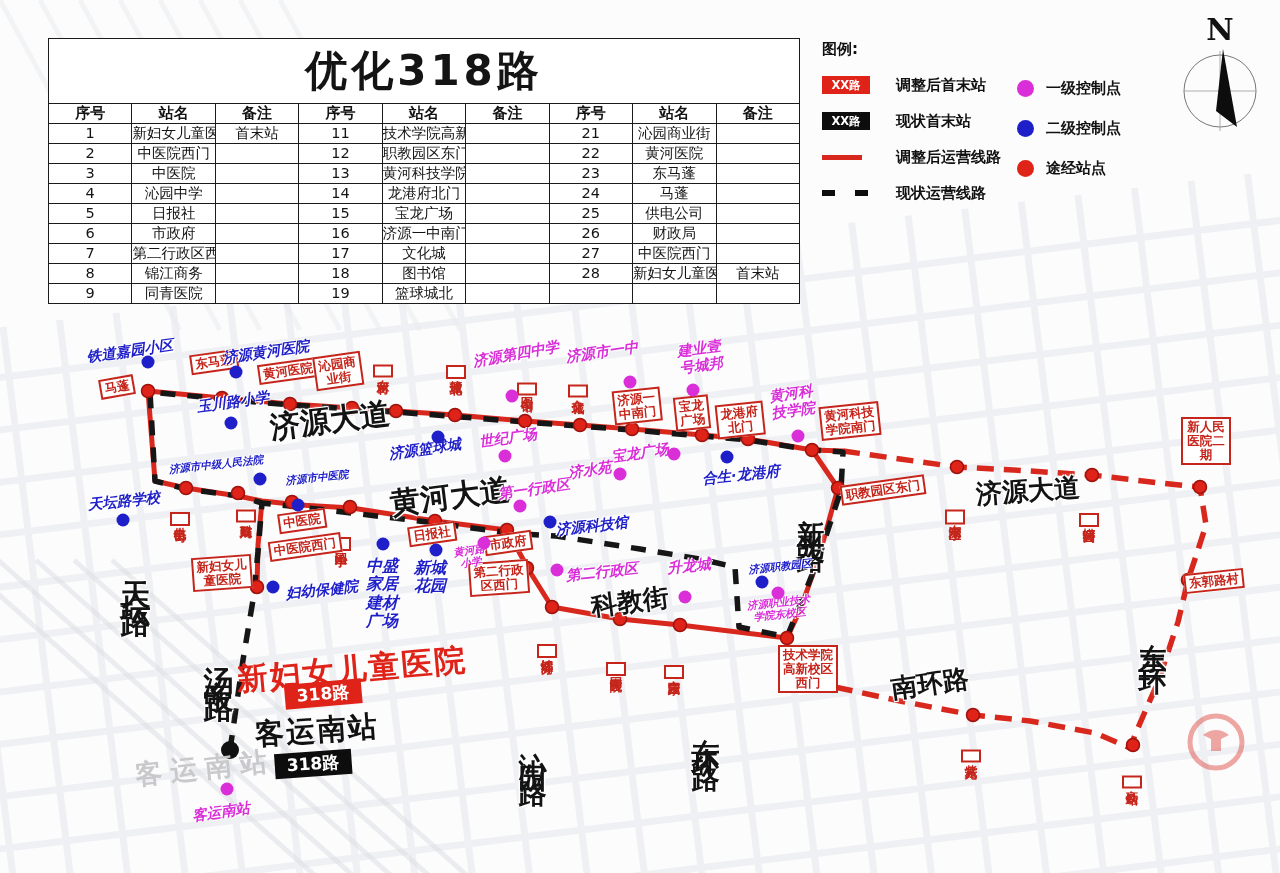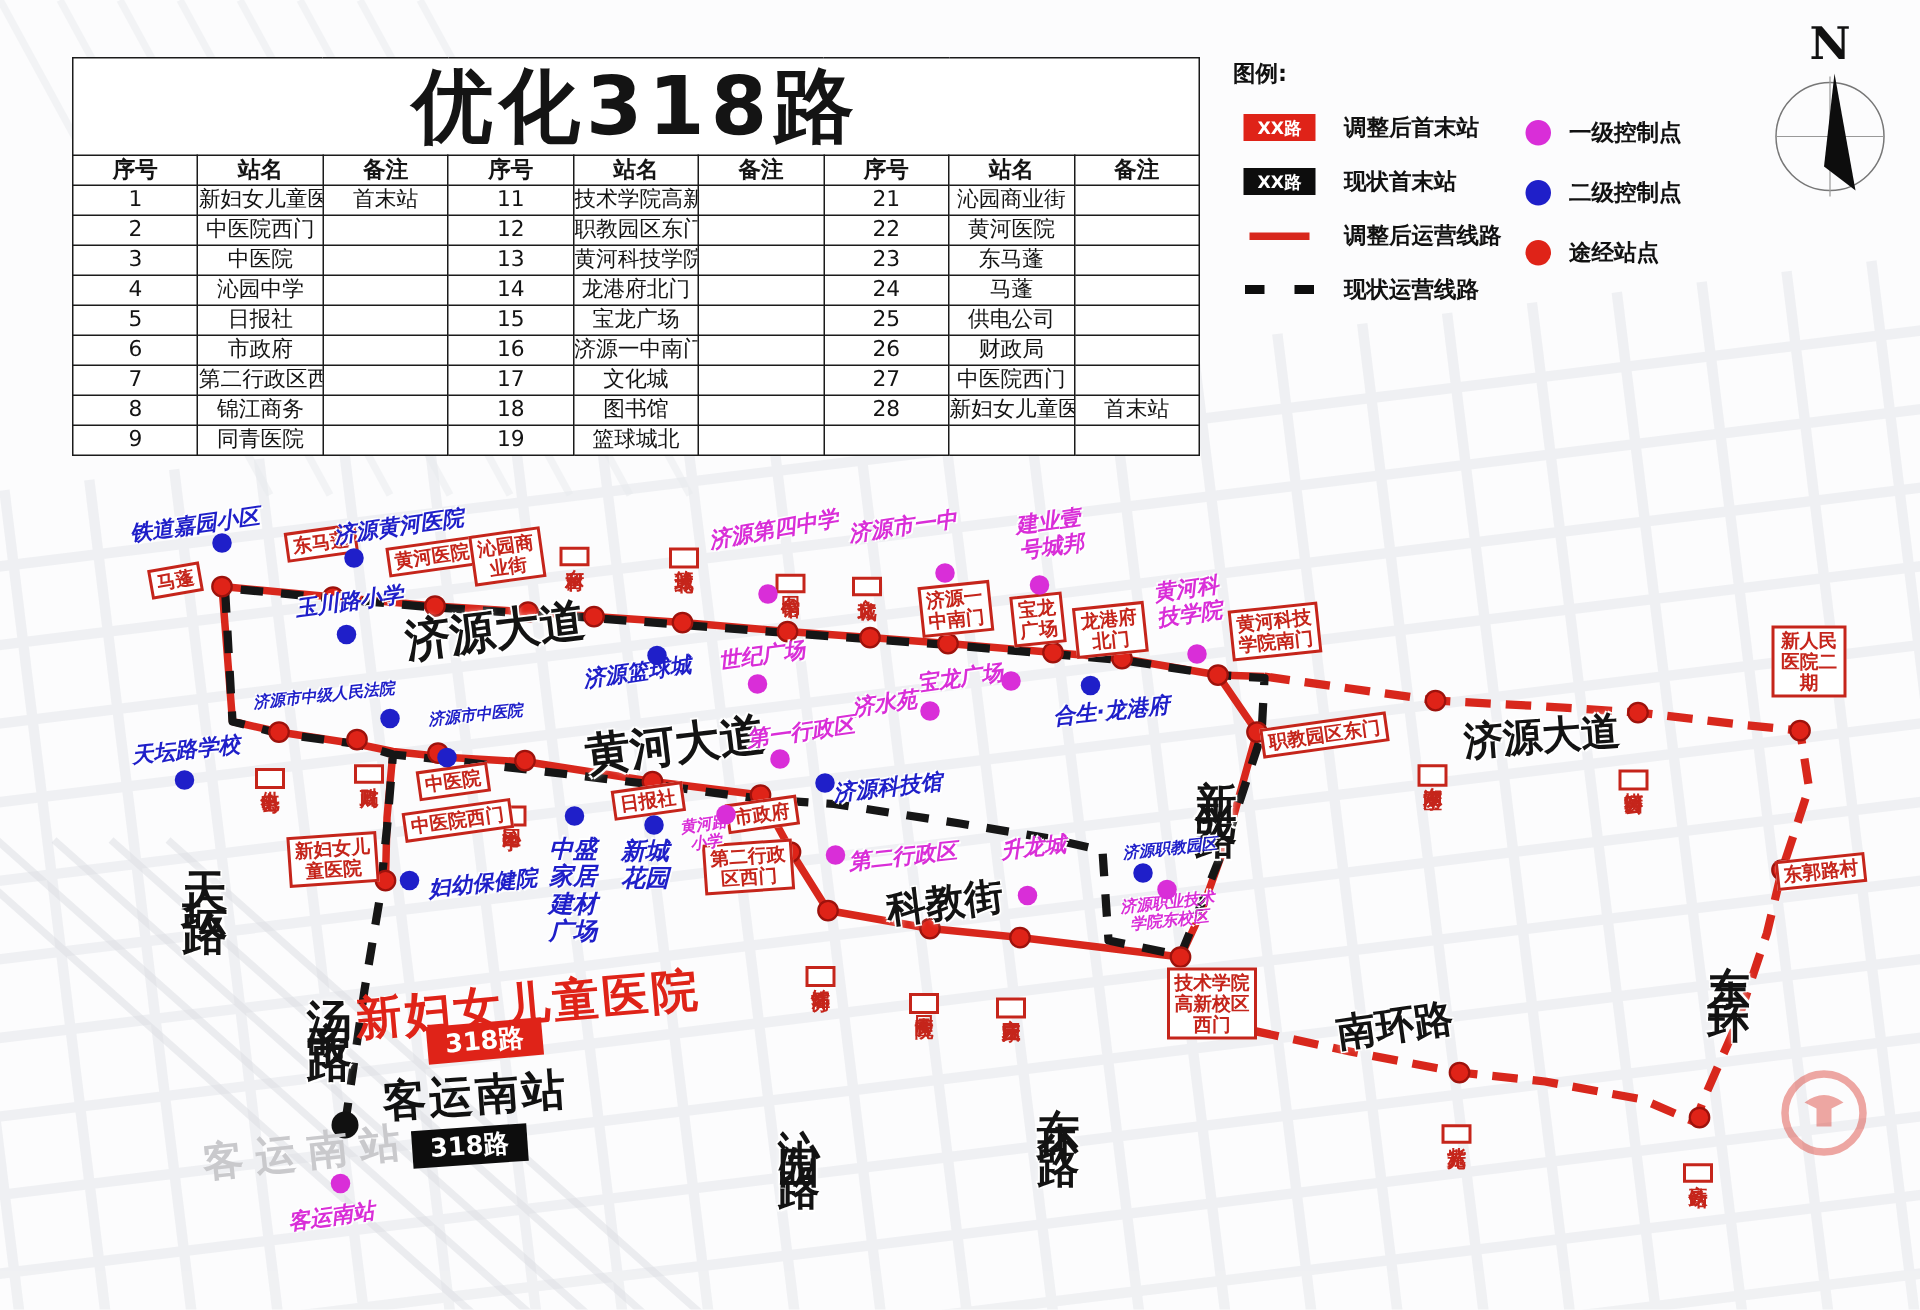--- a/index.html
+++ b/index.html
@@ -17,29 +17,29 @@
   #station-table{
     position:absolute;left:48px;top:38px;width:752px;z-index:4;
     border-collapse:collapse;background:#fff;table-layout:fixed;
   }
   #station-table td,#station-table th{
     border:1.5px solid #1b1b1b;text-align:center;vertical-align:middle;
     font-size:14.5px;color:#141414;padding:0;height:19px;line-height:19px;
     white-space:nowrap;overflow:hidden;font-weight:500;
   }
   #station-table .title-cell{
-    font-size:54px;font-weight:700;height:64px;line-height:64px;letter-spacing:4px;
+    font-size:42px;font-weight:700;height:64px;line-height:64px;letter-spacing:4px;
   }
   #station-table .hd{font-weight:700;font-size:15px;}
 
   
   #legend{position:absolute;left:822px;top:40px;width:360px;z-index:4;}
   #legend .lg-title{font-size:15px;font-weight:700;color:#111;margin-bottom:8px;}
   .lg-row{display:flex;align-items:center;height:36px;}
-  .lg-swatch{width:62px;display:flex;justify-content:center;align-items:center;flex:0 0 62px;}
+  .lg-swatch{width:62px;display:flex;justify-content:flex-start;align-items:center;flex:0 0 62px;}
   .lg-label{font-size:15px;font-weight:700;color:#111;margin-left:12px;white-space:nowrap;}
   .box-sw{width:48px;height:18px;color:#fff;font-size:11.5px;font-weight:700;
     display:flex;align-items:center;justify-content:center;}
   .line-sw{width:40px;height:5px;}
   .dash-sw{width:46px;height:6px;background:none;display:flex;justify-content:space-between;}
   .dash-sw i{display:block;width:13px;height:6px;}
   .lg-dot{width:17px;height:17px;border-radius:50%;}
   #legend-points{position:absolute;left:195px;top:28px;}
   #legend-points .lg-row{height:40px;}
 

